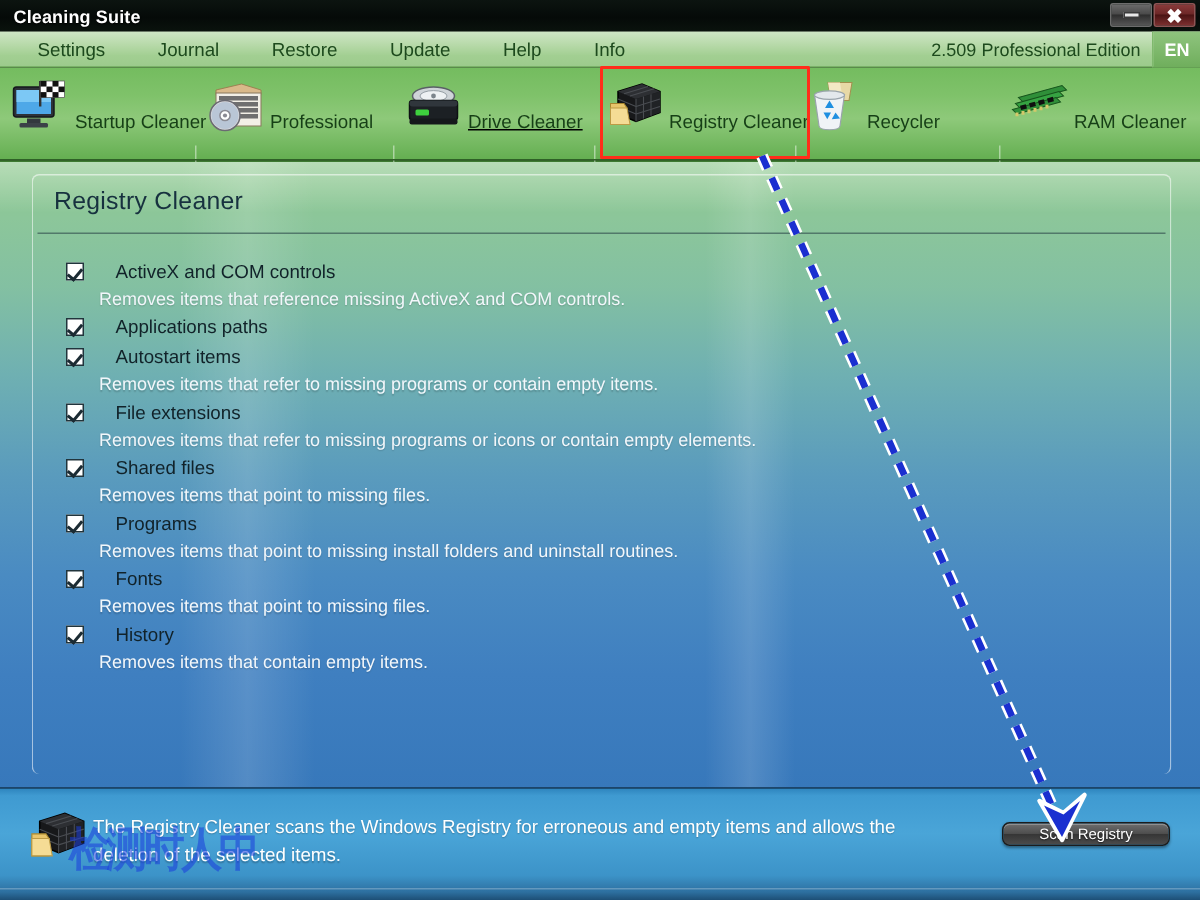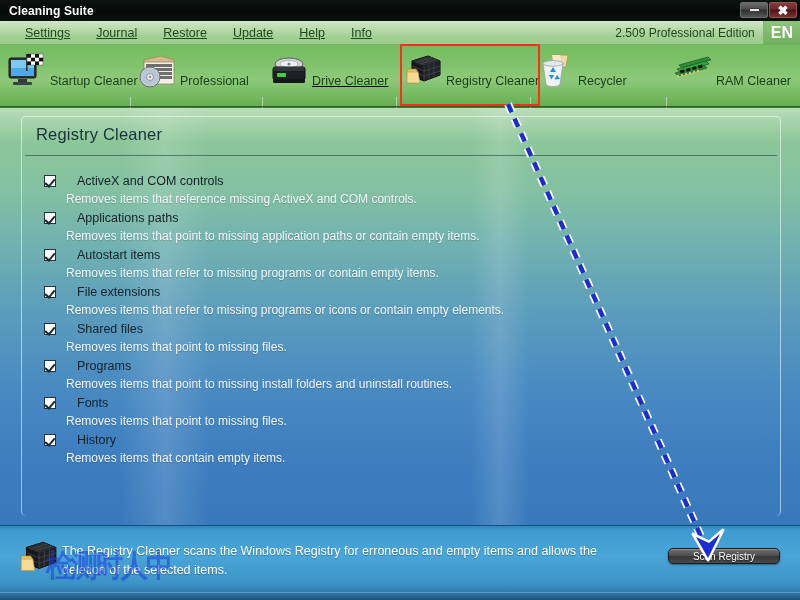--- a/index.html
+++ b/index.html
@@ -61,34 +61,33 @@
     background: linear-gradient(to bottom, #cfe6c6 0%, #b6d9a8 40%, #a2cf92 70%, #9ccb8c 100%);
     border-bottom: 1px solid #7ab268;
     display: flex; align-items: center;
   }
   .menu-item {
     color: #1d4a1d;
     font-size: 12.5px;
     padding: 0 7px;
     line-height: 22px;
     cursor: default;
-    text-decoration: underline;
   }
   .menu-item:first-child { margin-left: 18px; }
-  .menu-item + .menu-item { margin-left: 12px; }
+  .menu-item + .menu-item { margin-left: 21px; }
   .menu-right {
     position: absolute; right: 0; top: 0; height: 24px;
     display: flex; align-items: center;
   }
   .version-text {
     color: #1d4a1d; font-size: 12px; padding-right: 8px;
   }
   .lang-badge {
     background: linear-gradient(to bottom, #8fc47e, #6fae5c);
-    color: #ffffff; font-weight: bold; font-size: 16px;
+    color: #ffffff; font-weight: bold; font-size: 12px;
     padding: 3px 7px 4px 7px; height: 24px;
     display: flex; align-items: center;
     border-left: 1px solid #7fb96d;
   }
 
   
   .toolbar {
     position: absolute; left: 0; top: 45px; width: 800px; height: 63px;
     background: linear-gradient(to bottom, #74bc5f 0%, #7fc26a 30%, #8ec97a 55%, #63ae50 100%);
     border-bottom: 1px solid #3e7a32;
@@ -406,21 +405,20 @@
         <span class="opt-label">ActiveX and COM controls</span>
       </div>
       <div class="opt-desc">Removes items that reference missing ActiveX and COM controls.</div>
     </div>
 
     <div class="opt">
       <div class="opt-row">
         <span class="cb"></span>
         <span class="opt-label">Applications paths</span>
       </div>
-      <div class="opt-desc">Removes items that point to missing application paths or contain empty items.</div>
     </div>
 
     <div class="opt">
       <div class="opt-row">
         <span class="cb"></span>
         <span class="opt-label">Autostart items</span>
       </div>
       <div class="opt-desc">Removes items that refer to missing programs or contain empty items.</div>
     </div>
 

